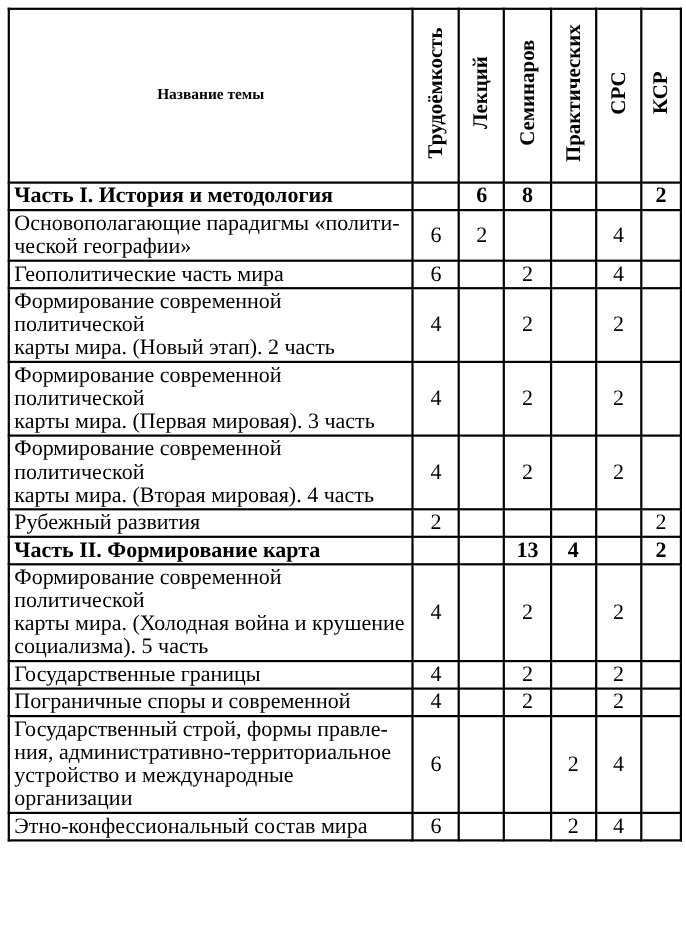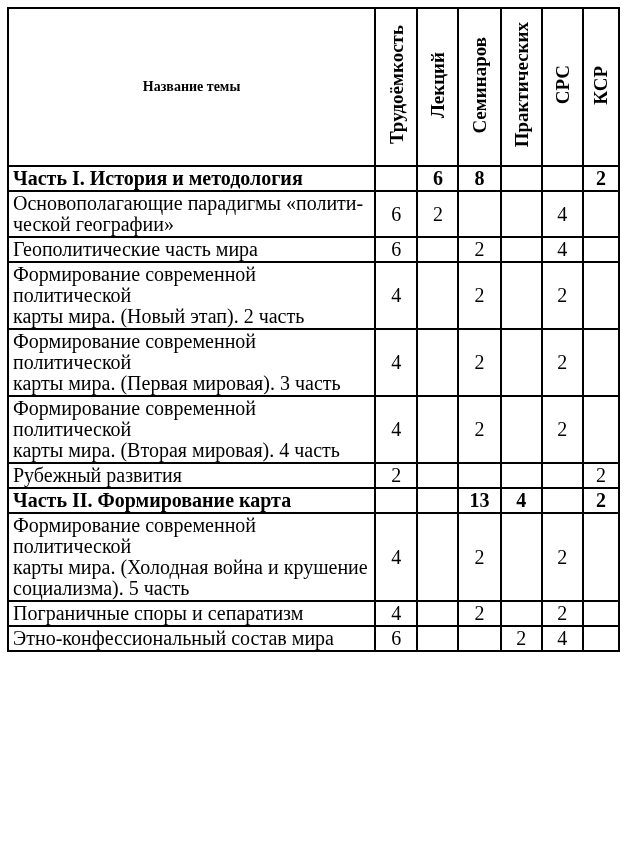--- a/index.html
+++ b/index.html
@@ -125,26 +125,46 @@
 карты мира. (Холодная война и крушение
 социализма). 5 часть</td>
         <td class="num">4</td>
         <td class="num"></td>
         <td class="num">2</td>
         <td class="num"></td>
         <td class="num">2</td>
         <td class="num"></td>
       </tr>
       <tr class="r1">
-        <td class="topic">Пограничные споры и сепаратизм</td>
+        <td class="topic">Государственные границы</td>
         <td class="num">4</td>
         <td class="num"></td>
         <td class="num">2</td>
         <td class="num"></td>
         <td class="num">2</td>
+        <td class="num"></td>
+      </tr>
+      <tr class="r1">
+        <td class="topic">Пограничные споры и современной</td>
+        <td class="num">4</td>
+        <td class="num"></td>
+        <td class="num">2</td>
+        <td class="num"></td>
+        <td class="num">2</td>
+        <td class="num"></td>
+      </tr>
+      <tr class="r3">
+        <td class="topic">Государственный строй, формы правле-
+ния, административно-территориальное
+устройство и международные организации</td>
+        <td class="num">6</td>
+        <td class="num"></td>
+        <td class="num"></td>
+        <td class="num">2</td>
+        <td class="num">4</td>
         <td class="num"></td>
       </tr>
       <tr class="r1">
         <td class="topic">Этно-конфессиональный состав мира</td>
         <td class="num">6</td>
         <td class="num"></td>
         <td class="num"></td>
         <td class="num">2</td>
         <td class="num">4</td>
         <td class="num"></td>

